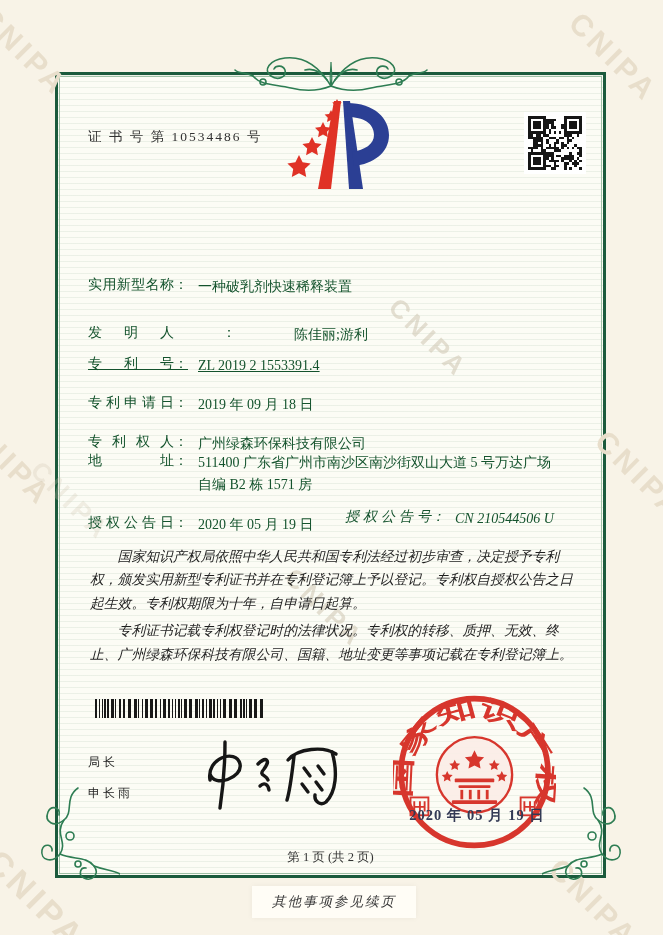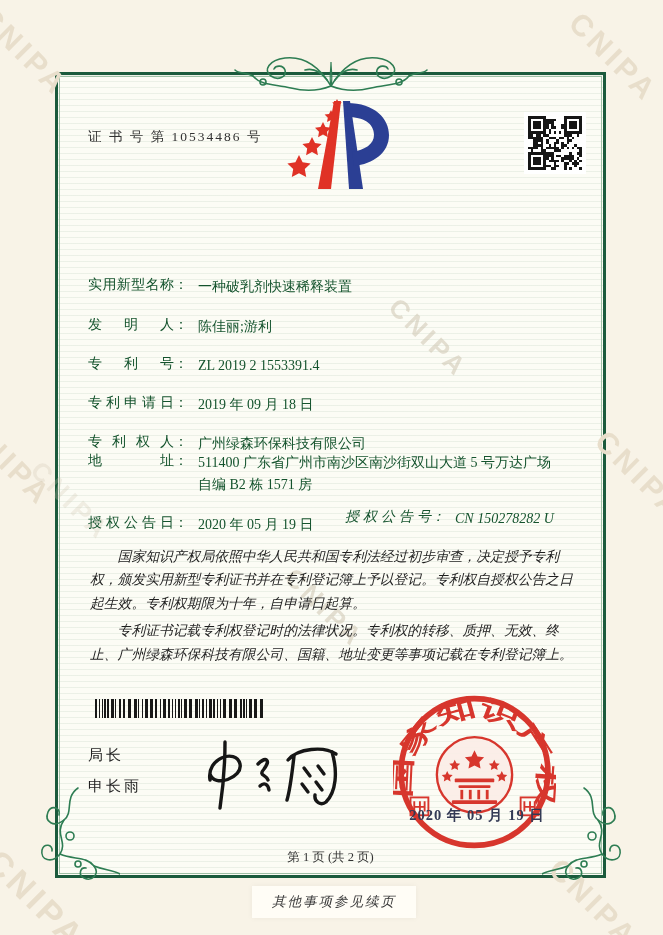--- a/index.html
+++ b/index.html
@@ -60,21 +60,21 @@
   .field .colon{flex:none;margin-right:10px;}
   .field .val{white-space:pre-line;max-width:430px;line-height:22px;}
   .statements{
     position:absolute;left:86px;top:541px;width:492px;
     font-size:13.8px;line-height:23.4px;color:#1f1f1f;
     font-style:italic;
   }
   .statements p{margin:4px;text-indent:2em;}
   .barcode{position:absolute;left:95px;top:699px;height:19px;display:flex;align-items:stretch;}
   .bar{background:#181818;flex:none;}
-  .director{position:absolute;left:88px;font-size:15px;letter-spacing:3px;color:#1e1e1e;}
+  .director{position:absolute;left:88px;font-size:12px;letter-spacing:3px;color:#1e1e1e;margin-top:8px;}
   .sig{position:absolute;left:196px;top:736px;}
   .seal{position:absolute;left:393px;top:692px;opacity:0.93;}
   .seal-date{
     position:absolute;left:398px;top:806px;width:158px;text-align:center;
     font-size:14.5px;font-weight:bold;color:#333a55;letter-spacing:1px;
   }
   .page-indicator{
     position:absolute;left:55px;top:849px;width:551px;text-align:center;
     font-size:12.5px;color:#333;
   }
@@ -609,26 +609,26 @@
         <div class="qm"></div>
       </div>
   </div>
 
 
   <div class="field" style="top:276px;">
     <span class="lbl">实用新型名称</span>
       <span class="colon">：</span>
       <span class="val">一种破乳剂快速稀释装置</span>
   </div>
-  <div class="field" style="top:316px;">
+  <div class="field" style="top:324px;gap:48px;">
     <span class="lbl">发明人</span>
       <span class="colon">：</span>
       <span class="val">陈佳丽;游利</span>
   </div>
-  <div class="field" style="top:355px;">
+  <div class="field" style="top:355px;text-decoration:underline;">
     <span class="lbl">专利号</span>
       <span class="colon">：</span>
       <span class="val">ZL 2019 2 1553391.4</span>
   </div>
   <div class="field" style="top:394px;">
     <span class="lbl">专利申请日</span>
       <span class="colon">：</span>
       <span class="val">2019 年 09 月 18 日</span>
   </div>
   <div class="field" style="top:433px;">
@@ -643,21 +643,21 @@
 自编 B2 栋 1571 房</span>
   </div>
   <div class="field" style="top:514px;">
     <span class="lbl">授权公告日</span>
       <span class="colon">：</span>
       <span class="val">2020 年 05 月 19 日</span>
   </div>
   <div class="field" style="top:508px;left:345px;font-style:italic;">
     <span class="lbl">授权公告号</span>
       <span class="colon">：</span>
-      <span class="val">CN 150278282 U</span>
+      <span class="val">CN 210544506 U</span>
   </div>
 
   <div class="statements">
     <p>国家知识产权局依照中华人民共和国专利法经过初步审查，决定授予专利权，颁发实用新型专利证书并在专利登记簿上予以登记。专利权自授权公告之日起生效。专利权期限为十年，自申请日起算。</p>
     <p>专利证书记载专利权登记时的法律状况。专利权的转移、质押、无效、终止、广州绿森环保科技有限公司、国籍、地址变更等事项记载在专利登记簿上。</p>
   </div>
 
   <div class="barcode">
       <span class="bar" style="width: 2px; margin-right: 2px;"></span>
       <span class="bar" style="width: 1px; margin-right: 2px;"></span>

